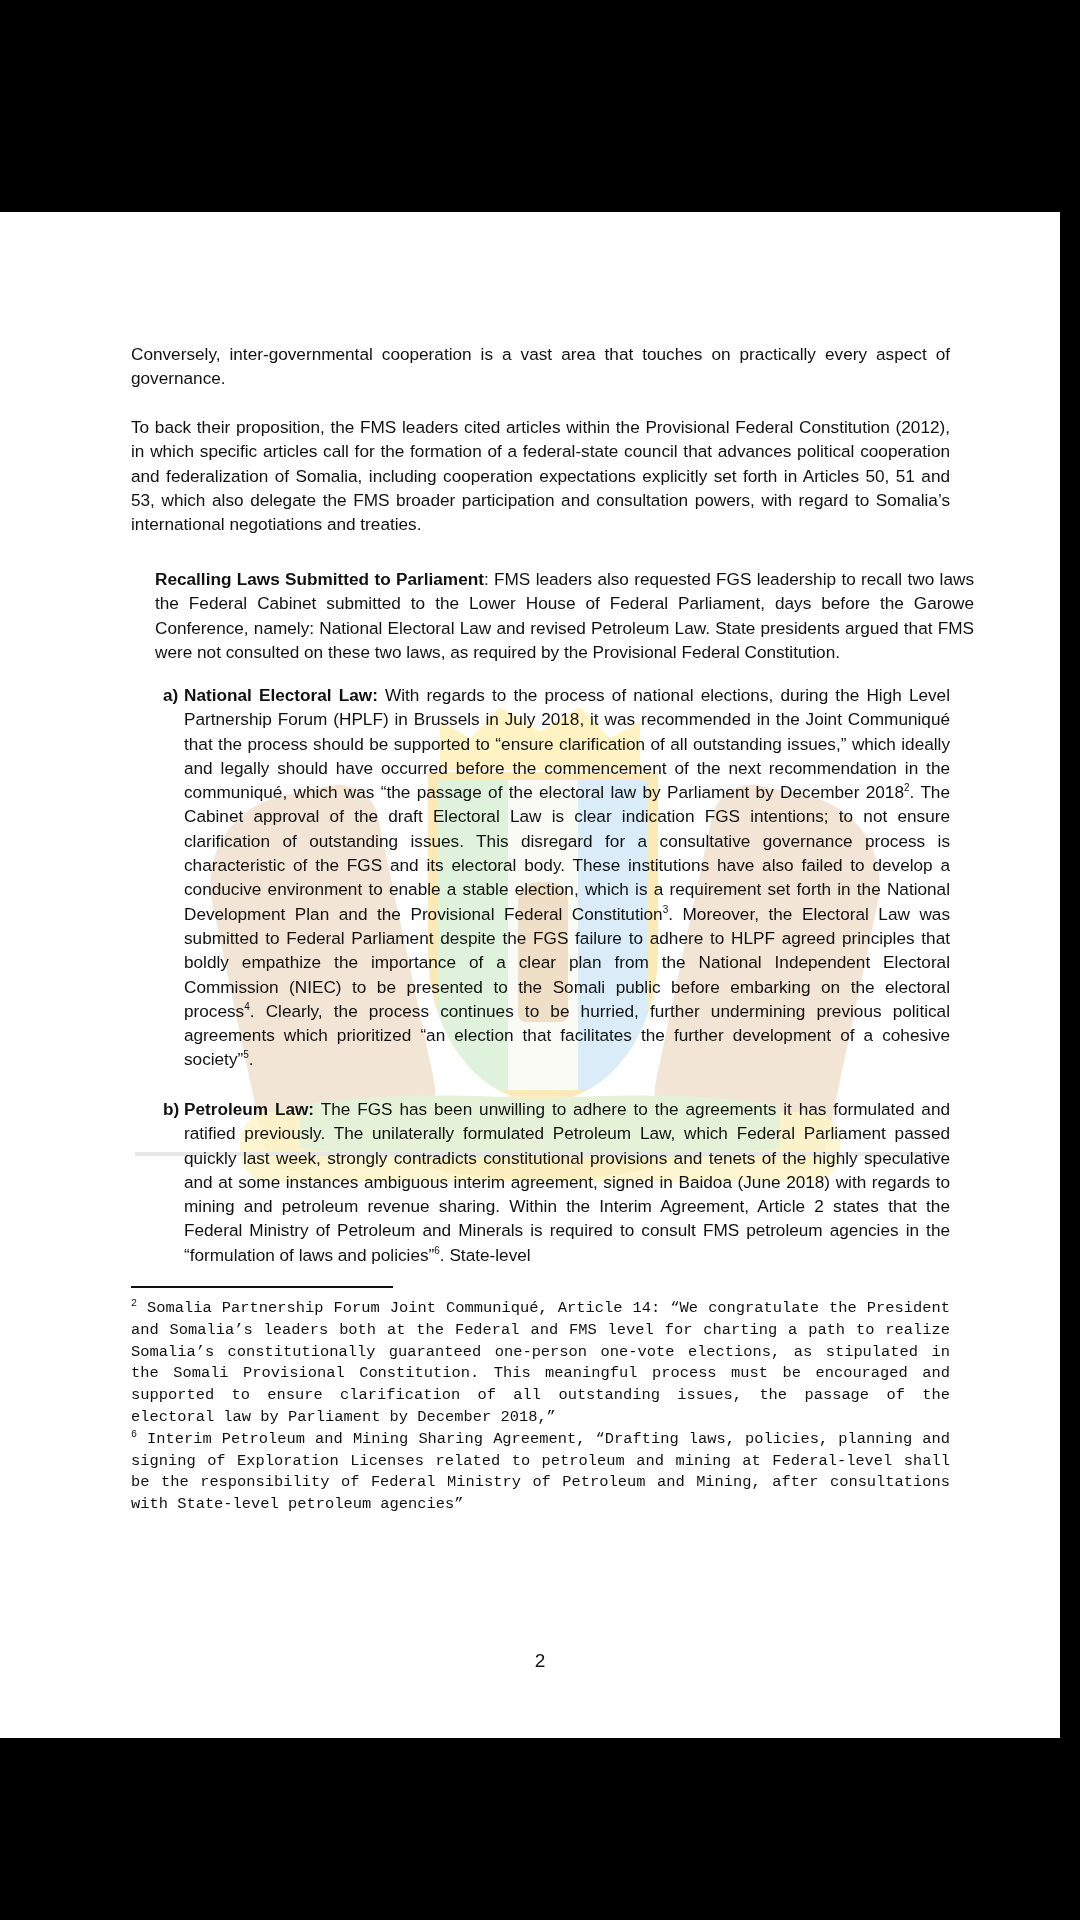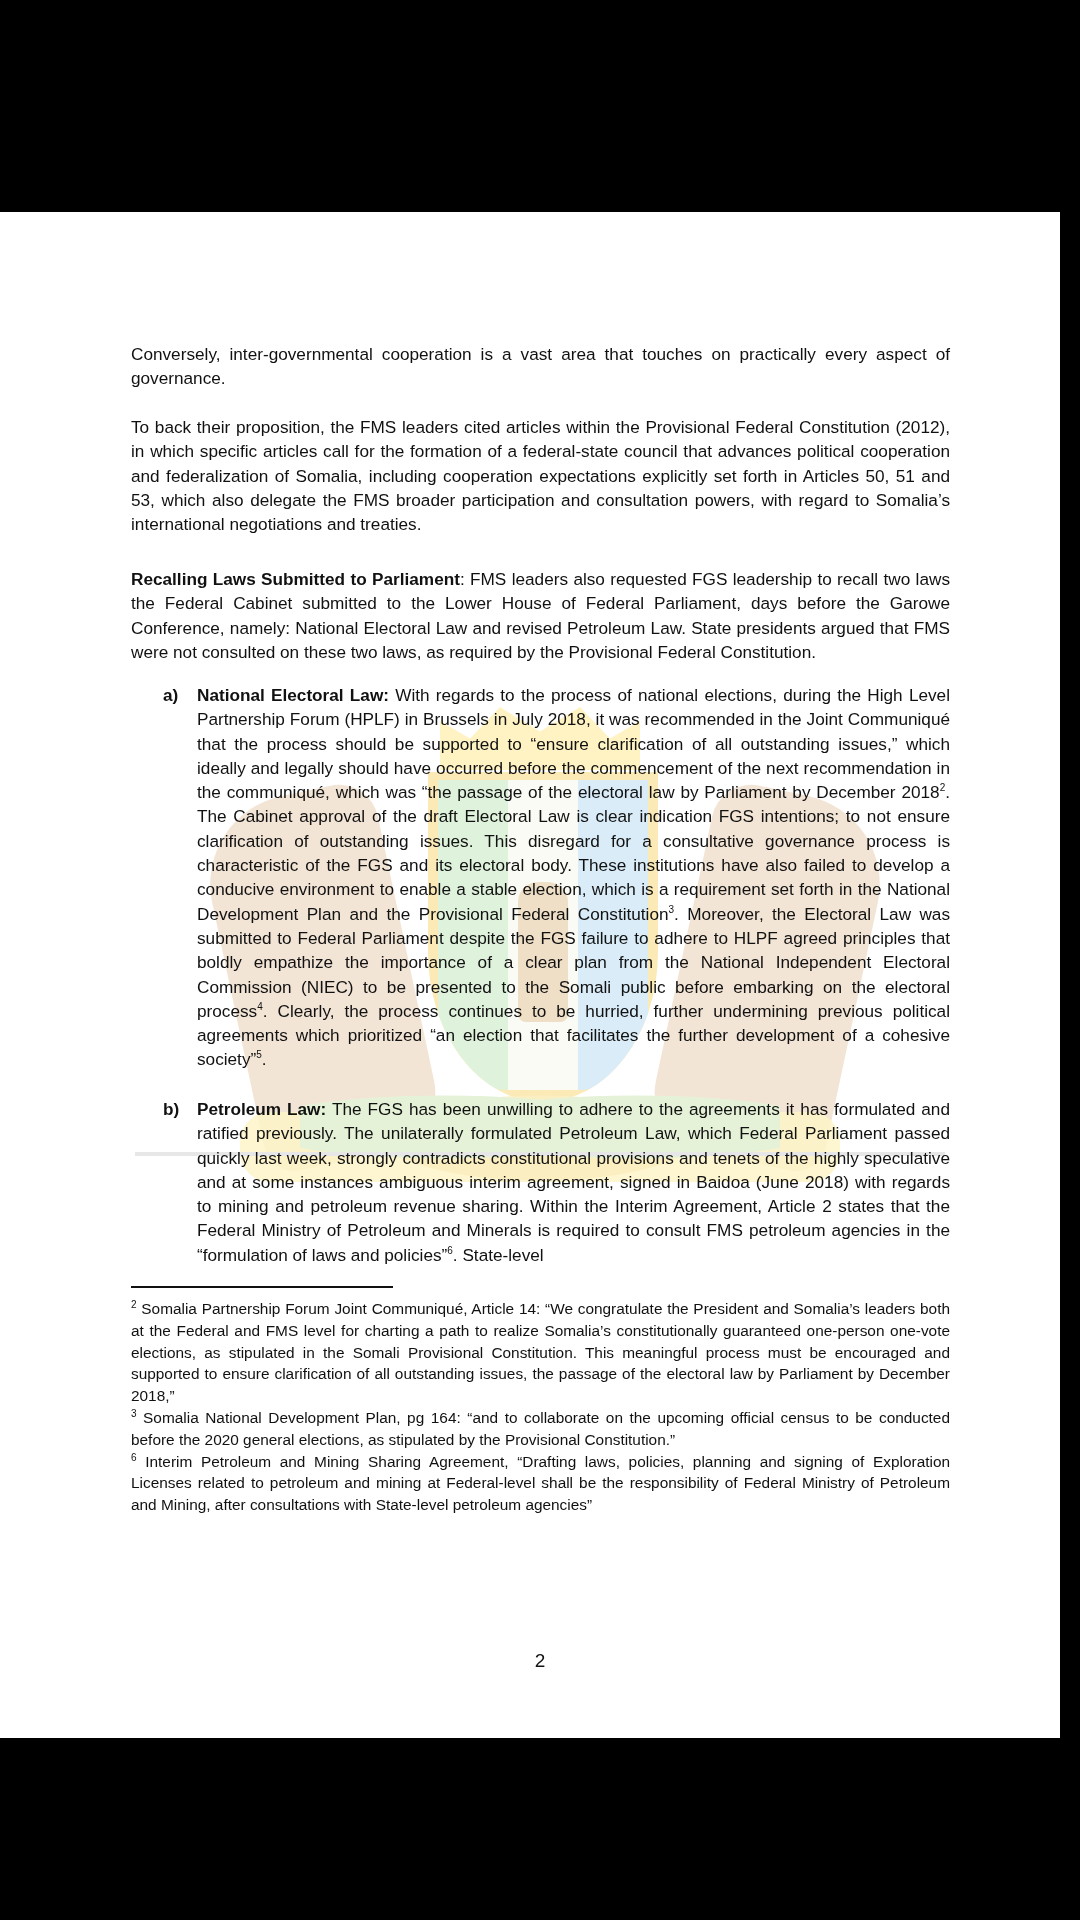--- a/index.html
+++ b/index.html
@@ -53,31 +53,31 @@
     background: #fdf4c8; border-radius: 30px; opacity: .85;
   }
 
   .content {
     position: absolute; left: 131px; top: 0; width: 819px;
     color: #111; font-size: 17.2px; line-height: 24.3px;
   }
   p { margin: 0; text-align: justify; }
   .p1 { position: absolute; top: 130px; width: 819px; }
   .p2 { position: absolute; top: 203px; width: 819px; }
-  .p3 { position: absolute; top: 355px; width: 819px; }
+  .p3 { position: absolute; top: 355px; width: 819px; margin-left: 24px; }
   .item { position: absolute; left: 32px; width: 787px; }
   .item .marker { position: absolute; left: 0; top: 0; font-weight: bold; }
-  .item .body { margin-left: 34px; text-align: justify; }
+  .item .body { margin-left: 21px; text-align: justify; }
   .item-a { top: 471px; }
   .item-b { top: 885px; }
   b { font-weight: bold; }
   sup { font-size: 10px; line-height: 0; vertical-align: super; }
   .fn-rule { position: absolute; left: 0; top: 1074px; width: 262px; height: 1.5px; background: #111; }
   .footnotes { position: absolute; top: 1086px; width: 819px; font-size: 15.4px; line-height: 21.8px; }
-  .footnotes p { text-align: justify; }
+  .footnotes p { text-align: justify; font-family: Liberation Mono, monospace; }
   .page-num { position: absolute; left: 0; width: 1080px; top: 1438px; text-align: center; font-size: 19px; color: #111; }
 </style>
 </head>
 <body>
 
 <div class="top-bar"></div>
 
 <div class="page">
 
   <div class="wm wm-horse-l"></div>
@@ -105,19 +105,18 @@
 
     <div class="item item-b">
       <span class="marker">b)</span>
       <div class="body"><b>Petroleum Law:</b><span> The FGS has been unwilling to adhere to the agreements it has formulated and ratified previously. The unilaterally formulated Petroleum Law, which Federal Parliament passed quickly last week, strongly contradicts constitutional provisions and tenets of the highly speculative and at some instances ambiguous interim agreement, signed in Baidoa (June 2018) with regards to mining and petroleum revenue sharing. Within the Interim Agreement, Article 2 states that the Federal Ministry of Petroleum and Minerals is required to consult FMS petroleum agencies in the “formulation of laws and policies”</span><sup>6</sup><span>. State-level</span></div>
     </div>
 
     <div class="fn-rule"></div>
 
     <div class="footnotes">
       <p><sup>2</sup><span> Somalia Partnership Forum Joint Communiqué, Article 14: “We congratulate the President and Somalia’s leaders both at the Federal and FMS level for charting a path to realize Somalia’s constitutionally guaranteed one-person one-vote elections, as stipulated in the Somali Provisional Constitution. This meaningful process must be encouraged and supported to ensure clarification of all outstanding issues, the passage of the electoral law by Parliament by December 2018,”</span></p>
-      <p><sup>3</sup><span> Somalia National Development Plan, pg 164: “and to collaborate on the upcoming official census to be conducted before the 2020 general elections, as stipulated by the Provisional Constitution.”</span></p>
       <p><sup>6</sup><span> Interim Petroleum and Mining Sharing Agreement, “Drafting laws, policies, planning and signing of Exploration Licenses related to petroleum and mining at Federal-level shall be the responsibility of Federal Ministry of Petroleum and Mining, after consultations with State-level petroleum agencies”</span></p>
     </div>
   </div>
 
   <div class="page-num">2</div>
 </div>
 
 </body></html>

